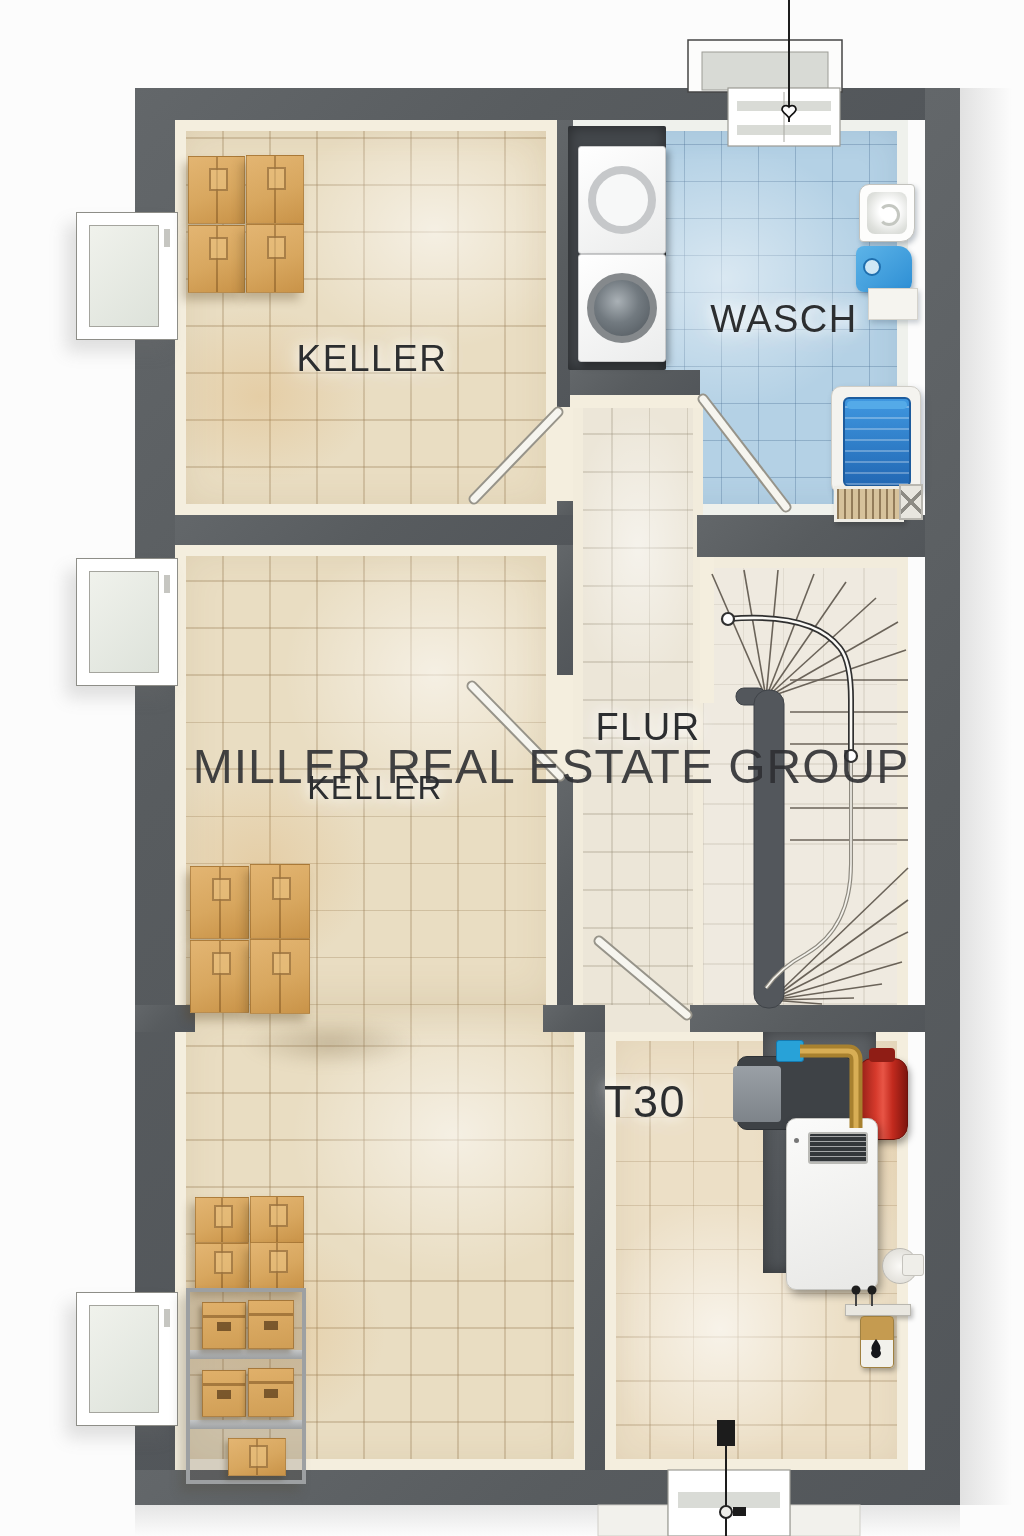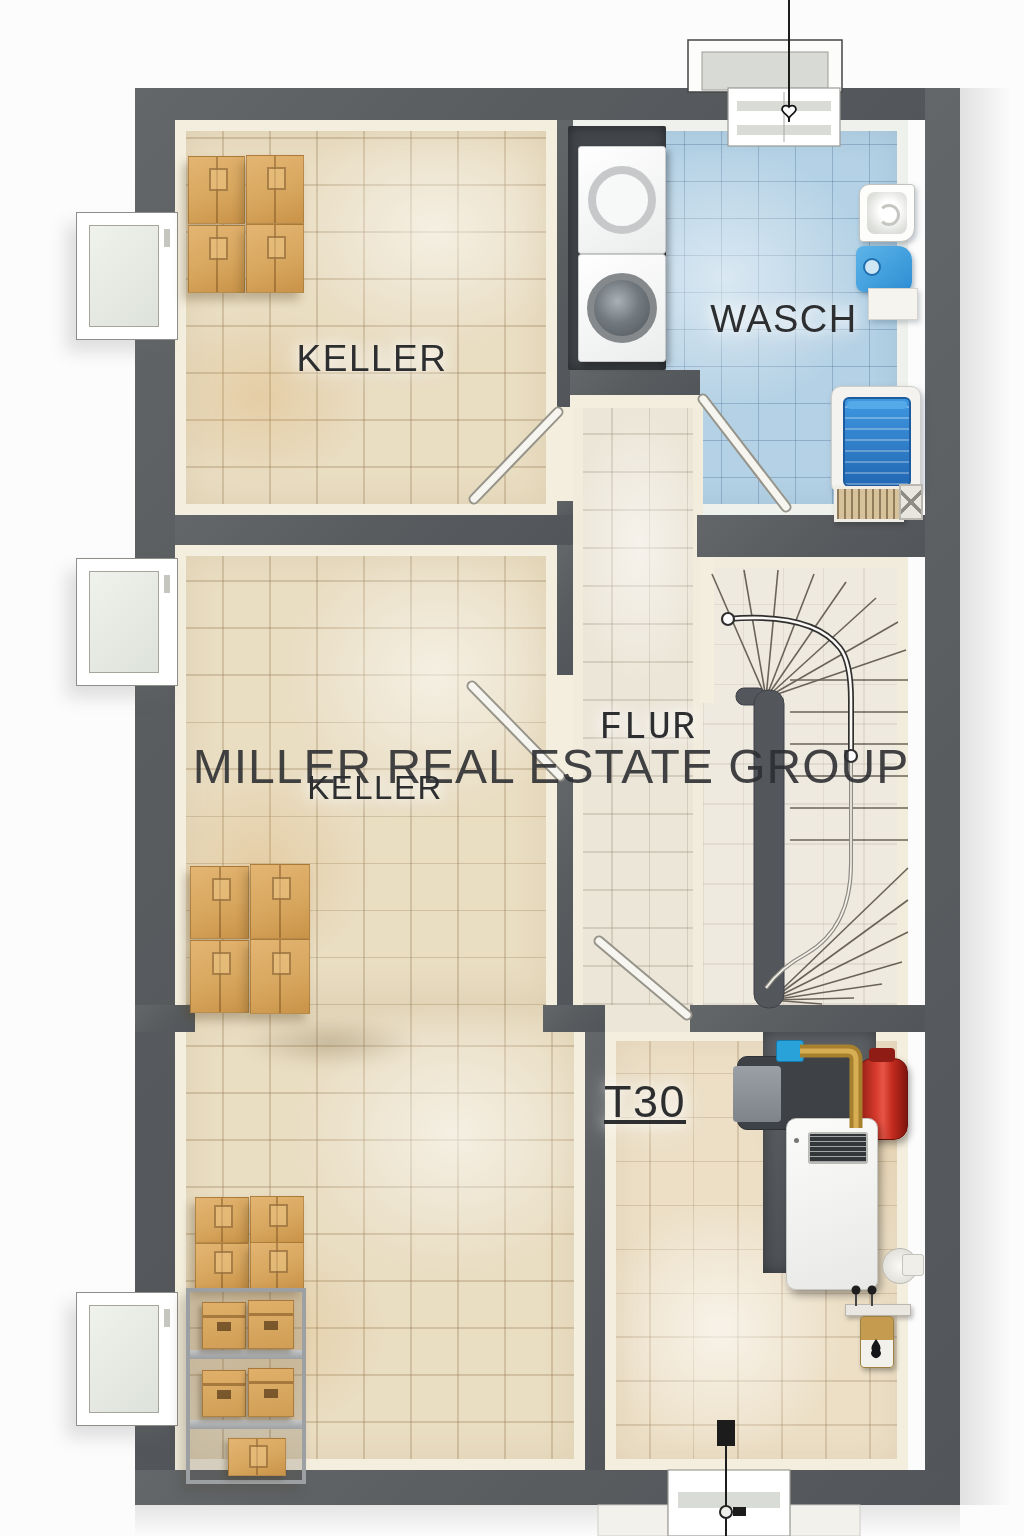--- a/index.html
+++ b/index.html
@@ -319,20 +319,20 @@
       <line x1="856" y1="1292" x2="856" y2="1306" stroke="#444" stroke-width="2"></line>
       <line x1="872" y1="1292" x2="872" y2="1306" stroke="#444" stroke-width="2"></line>
       <circle cx="856" cy="1290" r="4.5" fill="#1e1e1e"></circle>
       <circle cx="872" cy="1290" r="4.5" fill="#1e1e1e"></circle>
       <path d="M0,-8 C3.5,-3 5.5,0 4,3.5 A4.8,4.8 0 1 1 -4,3.5 C-5.5,0 -3.5,-3 0,-8 Z" transform="translate(876,1347)" fill="#15161a"></path>
     </g>
   </svg>
 
   <div class="room-label" style="left:372px;top:359px;font-size:37px;">KELLER</div>
   <div class="room-label" style="left:784px;top:319px;font-size:38px;">WASCH</div>
-  <div class="room-label" style="left:648px;top:727px;font-size:38px;font-family:Liberation Mono, monospace;">FLUR</div>
+  <div class="room-label" style="left:648px;top:727px;font-size:38px;">FLUR</div>
   <div class="room-label" style="left:375px;top:788px;font-size:33px;">KELLER</div>
-  <div class="room-label" style="left:645px;top:1102px;font-size:45px;text-decoration:underline;">T30</div>
+  <div class="room-label" style="left:645px;top:1102px;font-size:45px;">T30</div>
   <div class="watermark" style="left:511px;top:766px;margin-left:40px;">MILLER REAL ESTATE GROUP</div>
 
   <div class="abs shadeR" style="left:960px;top:88px;width:52px;height:1417px;"></div>
   <div class="abs shadeB" style="left:135px;top:1505px;width:825px;height:31px;"></div>
 </div>
 
 </body></html>

